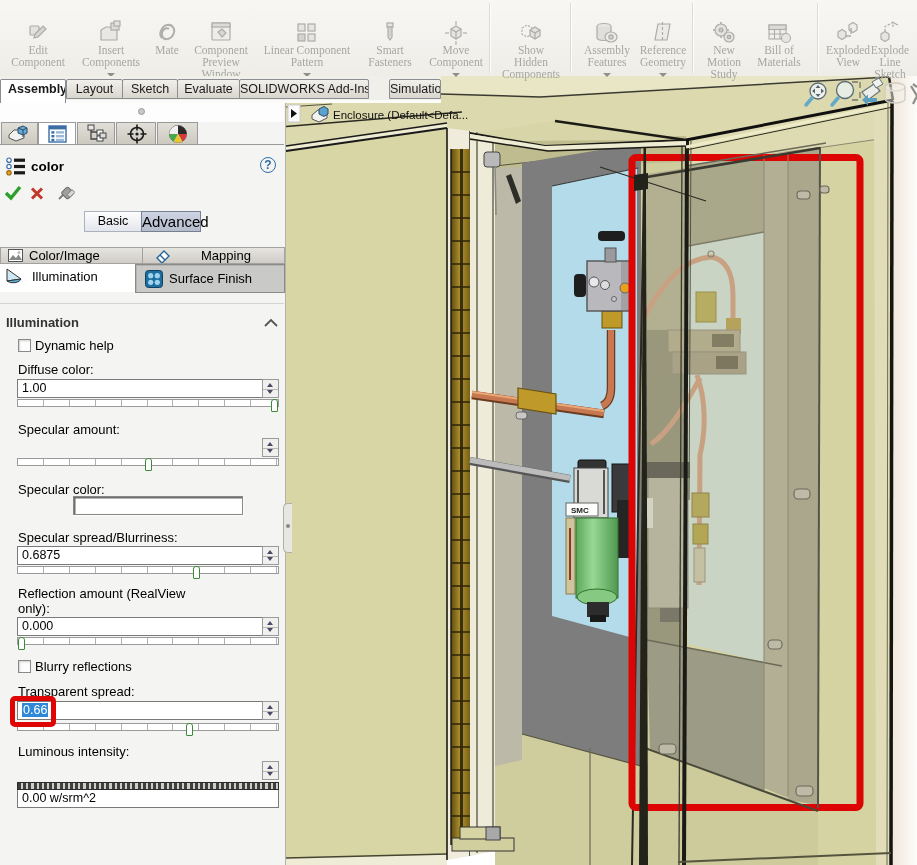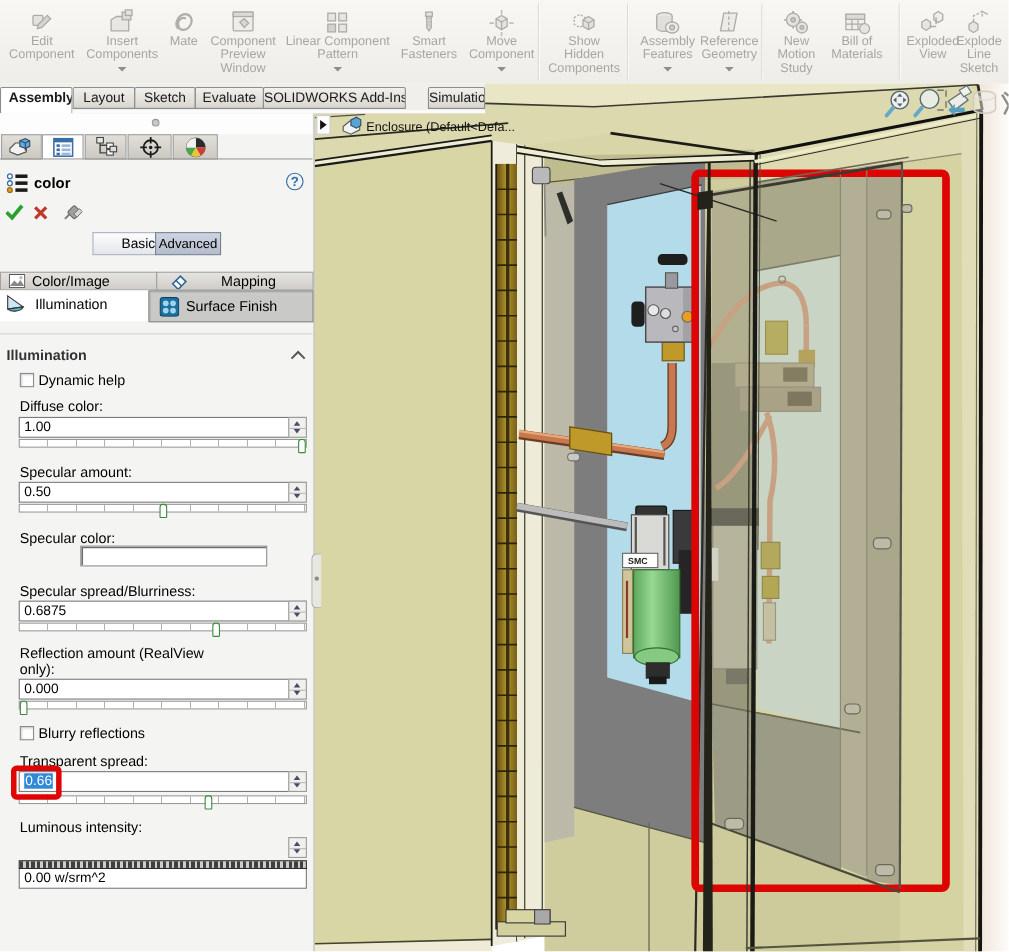--- a/index.html
+++ b/index.html
@@ -2,22 +2,22 @@
 <html><head>
 <meta charset="utf-8">
 <style>
 html,body{margin:0;padding:0;width:917px;height:865px;overflow:hidden;
   font-family:"Liberation Sans",sans-serif;background:#fff;position:relative;}
 #stage{position:absolute;left:0;top:0;width:917px;height:865px;}
 #scene{position:absolute;left:0;top:0;z-index:0;}
 
 #toolbar{position:absolute;left:0;top:0;width:917px;height:76px;z-index:3;
   background:linear-gradient(#f8f7f4,#efede8);}
-.titem{position:absolute;top:0;height:76px;text-align:center;color:#a7a7a2;
-  font-size:11.5px;line-height:12px;}
+.titem{position:absolute;top:12px;height:76px;text-align:center;color:#a7a7a2;
+  font-size:11.5px;line-height:12px;font-family:Liberation Serif, serif;}
 .ticon{position:absolute;left:50%;transform:translateX(-50%);top:8px;}
 .tlbl{position:absolute;left:50%;transform:translateX(-50%);top:32px;white-space:pre;}
 .tlbl1{top:32px;}
 .darr{position:absolute;left:50%;transform:translateX(-50%);top:61px;width:0;height:0;
   border-left:4px solid transparent;border-right:4px solid transparent;border-top:4px solid #8f8f8a;}
 .tsep{position:absolute;top:3px;height:70px;width:1px;background:#dddbd4;border-right:1px solid #fdfdfc;}
 
 #tabrow{position:absolute;left:0;top:76px;width:441px;height:27px;z-index:3;background:#f1efe9;}
 #tabrow .tabs{position:absolute;left:0;top:3px;height:21px;width:441px;}
 .tab{position:absolute;top:0;height:20px;box-sizing:border-box;border:1px solid #8a8d92;white-space:nowrap;overflow:hidden;border-radius:2px 2px 0 0;
@@ -484,22 +484,22 @@
   <svg style="position:absolute;left:5px;top:82px" width="70" height="17" viewBox="0 0 70 17">
         <path d="M1 8 L6 13 L15 2" fill="none" stroke="#2ca02c" stroke-width="3.4"></path>
         <path d="M27 3.5 L37 13.5 M37 3.5 L27 13.5" stroke="#c0392b" stroke-width="3"></path>
         <g transform="translate(52,1)">
           <path d="M2 13 L8 7" stroke="#7a7a7a" stroke-width="1.8"></path>
           <rect x="6" y="2.5" width="9" height="9" rx="1.5" transform="rotate(45 10.5 7)" fill="#9f9f9f" stroke="#6a6a6a"></rect>
           <rect x="12" y="4" width="4" height="7" transform="rotate(45 14 7.5)" fill="#d6d6d6" stroke="#6a6a6a" stroke-width="0.8"></rect>
         </g>
       </svg>
 
-  <div style="position:absolute;left:84px;top:108px;width:58px;height:21px;box-sizing:border-box;border:1px solid #aab2c0;background:linear-gradient(#fdfdfe,#e4e6ec);font-size:12.5px;text-align:right;line-height:19px;">Basic</div>
-  <div style="position:absolute;left:141px;top:108px;width:60px;height:21px;box-sizing:border-box;border:1px solid #76808f;background:linear-gradient(#ced4e2,#b4bccd);font-size:12px;text-align:center;line-height:19px;">Advanced</div>
+  <div style="position:absolute;left:84px;top:108px;width:58px;height:21px;box-sizing:border-box;border:1px solid #aab2c0;background:linear-gradient(#fdfdfe,#e4e6ec);font-size:12.5px;text-align:center;line-height:19px;">Basic</div>
+  <div style="position:absolute;left:141px;top:108px;width:60px;height:21px;box-sizing:border-box;border:1px solid #76808f;background:linear-gradient(#ced4e2,#b4bccd);font-size:15px;text-align:center;line-height:19px;">Advanced</div>
 
   <div style="position:absolute;left:0;top:144px;width:143px;height:17px;box-sizing:border-box;border:1px solid #a2a2a0;background:linear-gradient(#e6e4e0,#d0cdc7);line-height:15px;">
     <svg style="position:absolute;left:7px;top:1px" width="15" height="13" viewBox="0 0 15 13">
           <rect x="0.5" y="0.5" width="14" height="12" fill="#fff" stroke="#555"></rect>
           <path d="M1 11 l4 -5 l3 3 l2.5 -3.5 l3.5 5.5 z" fill="#888"></path>
           <circle cx="11" cy="3.5" r="1.5" fill="#bbb"></circle>
         </svg>
     <span style="margin-left:28px;">Color/Image</span></div>
   <div style="position:absolute;left:142px;top:144px;width:143px;height:17px;box-sizing:border-box;border:1px solid #a2a2a0;background:linear-gradient(#e6e4e0,#d0cdc7);line-height:15px;padding-left:24px;">
     <svg style="position:absolute;left:12px;top:1px" width="16" height="14" viewBox="0 0 16 14">
@@ -533,21 +533,20 @@
   <div class="lbl" style="top:259px;">Diffuse color:</div>
   <div class="inp" style="top:276px;">1.00</div>
       <div class="spin" style="top:276px;">
         <i></i>
       </div>
   <div class="sldr" style="top:296px;">
         <div class="ticks"></div>
         <div class="thumb" style="left:253px;"></div>
       </div>
   <div class="lbl" style="top:319px;">Specular amount:</div>
-  <div class="inp" style="top:335px;">0.50</div>
       <div class="spin" style="top:335px;">
         <i></i>
       </div>
   <div class="sldr" style="top:355px;">
         <div class="ticks"></div>
         <div class="thumb" style="left:127px;"></div>
       </div>
   <div class="lbl" style="top:379px;">Specular color:</div>
   <div style="position:absolute;left:73px;top:393px;width:168px;height:17px;background:#fff;border:1px solid #888;box-shadow:inset 1.5px 1.5px 0 #6e6e6e, 1px 1px 0 #fcfcfc;"></div>
   <div class="lbl" style="top:427px;">Specular spread/Blurriness:</div>

